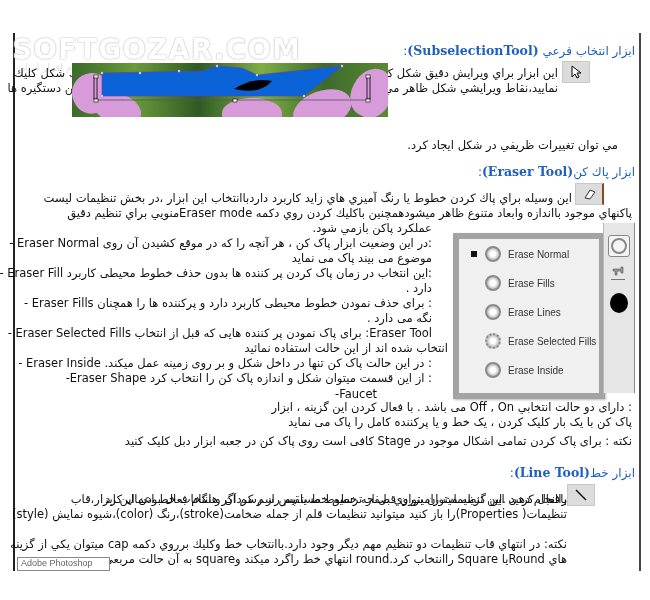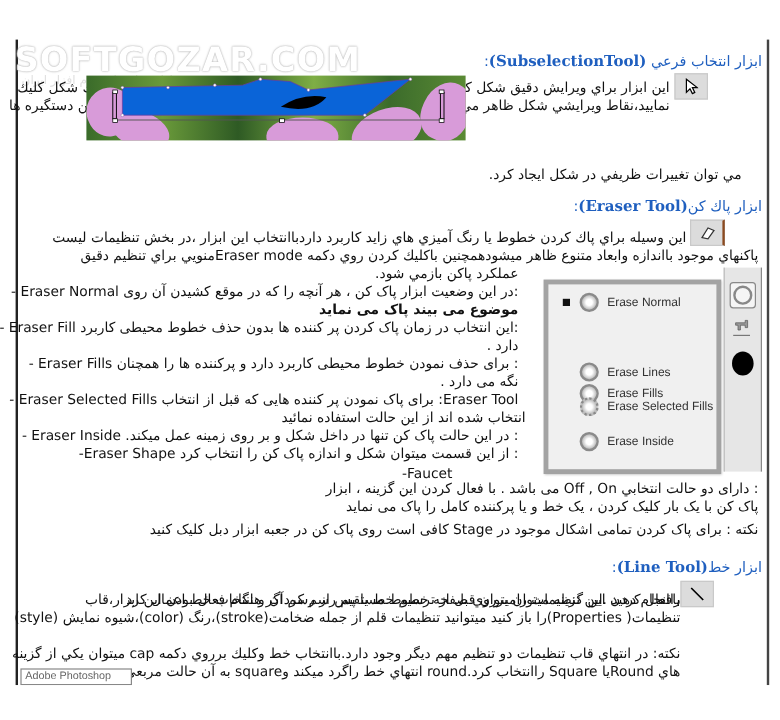--- a/index.html
+++ b/index.html
@@ -16,21 +16,21 @@
               display:flex; align-items:center; justify-content:center; }
   .watermark { position:absolute; left:12px; top:33px; font-family:"DejaVu Sans", sans-serif;
                font-weight:bold; font-size:28px; letter-spacing:1px; color:#fff;
                text-shadow:0 0 1px #999, 0 0 2px #bbb; opacity:0.85; }
   .watermark-sub { position:absolute; left:18px; top:62px; font-size:10px; color:#ddd; opacity:.9; }
   .imgbox { position:absolute; left:72px; top:63px; width:316px; height:54px; overflow:hidden;
             background:linear-gradient(90deg,#3a6b2a 0%,#6a9a3a 20%,#2e5a24 40%,#7fae45 60%,#3b6b2b 80%,#5a8a34 100%); }
   .petal { position:absolute; border-radius:50% 50% 45% 45%; background:#d89bd9; }
   .blueshape { position:absolute; }
   .menu { position:absolute; left:453px; top:233px; width:140px; height:154px;
-          background:#f0f0f0; border:4px solid #a3a3a3; box-shadow:1px 1px 2px #bbb; }
+          background:#f0f0f0; border:6px solid #a3a3a3; box-shadow:1px 1px 2px #bbb; }
   .menu-item { position:absolute; left:12px; height:20px; display:flex; align-items:center; font-size:10px; color:#333; font-family:"Liberation Sans", sans-serif; }
   .menu-item .bullet { width:6px; height:6px; display:inline-block; margin-right:8px; }
   .menu-item .bullet.on { background:#111; }
   .menu-item .ring { width:12px; height:12px; border-radius:50%; border:2px solid #8a8a8a; background:radial-gradient(circle,#fff 30%,#bdbdbd 70%); margin-right:7px; }
   .sidepanel { position:absolute; left:603px; top:223px; width:30px; height:170px; background:#e6e6e6; border-left:1px solid #bbb; border-right:1px solid #888; }
   .tooltip { position:absolute; left:17px; top:557px; width:88px; height:12px; background:#fff; border:1px solid #888;
              font-size:9px; color:#666; font-family:"Liberation Sans", sans-serif; overflow:hidden; padding-left:3px; line-height:11px; }
   .ltr { direction:ltr; unicode-bidi:embed; }
 </style>
 </head>
@@ -92,47 +92,47 @@
       <path d="M3 10 L8 2 L13 4 L8 11 Z" fill="#fff" stroke="#333" stroke-width="1"></path>
     </svg>
 </div>
 <div class="line rtl" style="top:191px; right:78px;">اين وسيله براي پاك كردن خطوط يا رنگ آميزي هاي زايد كاربرد داردباانتخاب اين ابزار ،در بخش تنظيمات ليست</div>
 <div class="line rtl" style="top:206px; right:18px;">پاكنهاي موجود بااندازه وابعاد متنوع ظاهر ميشودهمچنين باكليك كردن روي دكمه  Eraser modeمنويي براي تنظيم دقيق</div>
 <div class="line rtl" style="top:221px; right:218px;">عملكرد پاكن بازمي شود.</div>
 
 <div class="line rtl" style="top:236px; right:218px;">
   <span>:در این وضعیت ابزار پاک کن ، هر آنچه را که در موقع کشیدن آن روی</span> <span class="ltr">Eraser Normal</span> -
 </div>
-<div class="line rtl" style="top:251px; right:218px;font-weight:bold;">موضوع می بیند پاک می نماید</div>
+<div class="line rtl" style="top:251px; right:218px;">موضوع می بیند پاک می نماید</div>
 <div class="line rtl" style="top:266px; right:218px;">
   <span>:این انتخاب در زمان پاک کردن پر کننده ها بدون حذف خطوط محیطی کاربرد</span> <span class="ltr">Eraser Fill</span> -
 </div>
 <div class="line rtl" style="top:281px; right:218px;">دارد .</div>
 <div class="line rtl" style="top:296px; right:218px;">
   <span>: برای حذف نمودن خطوط محیطی کاربرد دارد و پرکننده ها را همچنان</span> <span class="ltr">Eraser Fills</span> -
 </div>
 <div class="line rtl" style="top:311px; right:218px;">نگه می دارد .</div>
 <div class="line rtl" style="top:326px; right:218px;">
   <span class="ltr">Eraser Tool</span><span>: برای پاک نمودن پر کننده هایی که قبل از انتخاب</span> <span class="ltr">Eraser Selected Fills</span> -
 </div>
-<div class="line rtl" style="top:341px; right:212px;margin-left:36px;">انتخاب شده اند از این حالت استفاده نمائید</div>
+<div class="line rtl" style="top:341px; right:202px;margin-left:36px;">انتخاب شده اند از این حالت استفاده نمائید</div>
 <div class="line rtl" style="top:356px; right:218px;margin-left:12px;">
   <span>: در این حالت پاک کن تنها در داخل شکل و بر روی زمینه عمل میکند.</span> <span class="ltr">Eraser Inside</span> -
 </div>
 <div class="line rtl" style="top:371px; right:218px;text-align:right;">
   <span>: از این قسمت میتوان شکل و اندازه پاک کن را انتخاب کرد</span> <span class="ltr">Eraser Shape</span>-
 </div>
 
 <div class="menu">
   <div class="menu-item" style="top:5px;">
     <span class="bullet on"></span>
     <span class="ring"></span>
     <span>Erase Normal</span>
   </div>
-  <div class="menu-item" style="top:34px;margin-top:47px;">
+  <div class="menu-item" style="top:34px;">
     <span class="bullet"></span>
     <span class="ring"></span>
     <span>Erase Fills</span>
   </div>
   <div class="menu-item" style="top:63px;">
     <span class="bullet"></span>
     <span class="ring"></span>
     <span>Erase Lines</span>
   </div>
   <div class="menu-item" style="top:92px;">

